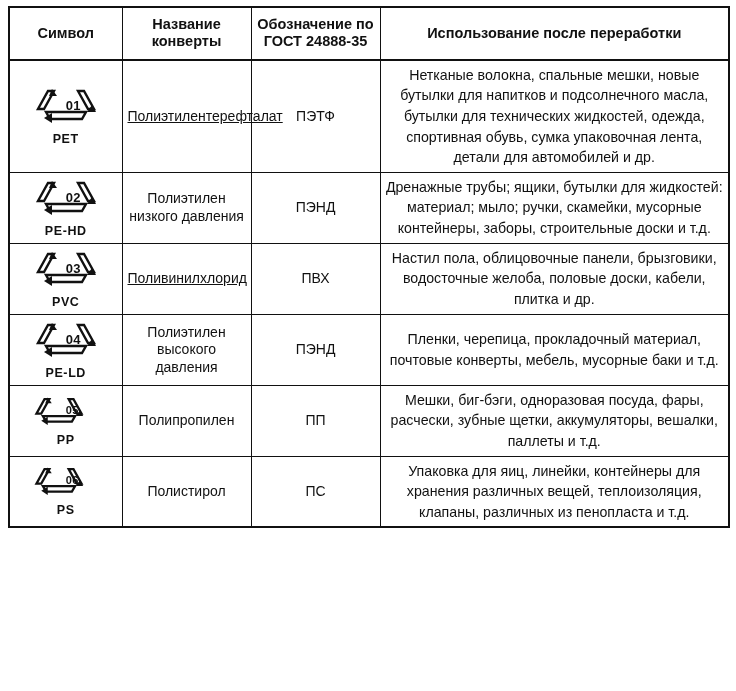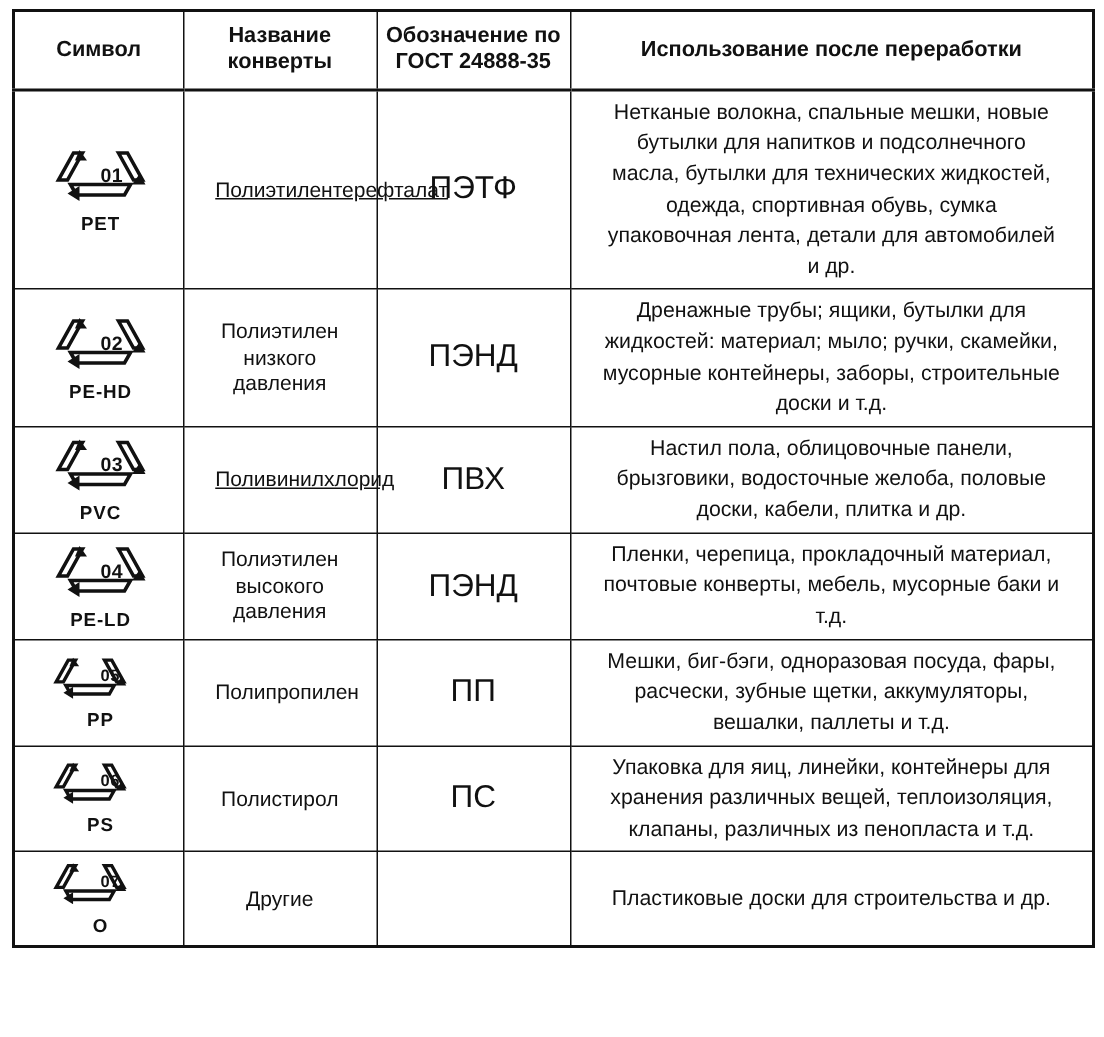--- a/index.html
+++ b/index.html
@@ -23,42 +23,42 @@
     border-collapse: collapse;
     width: 720px;
     table-layout: fixed;
     border: 2px solid #111;
   }
   table.plastics th,
   table.plastics td {
     border: 1px solid #111;
     vertical-align: middle;
     text-align: center;
-    padding: 4px 21px;
+    padding: 4px 5px;
   }
   table.plastics thead th {
     font-weight: bold;
     font-size: 14.5px;
     line-height: 1.2;
     padding: 8px 4px;
     border-bottom: 2px solid #111;
   }
   col.c-symbol { width: 113px; }
   col.c-name   { width: 129px; }
   col.c-gost   { width: 129px; }
   col.c-use    { width: 349px; }
 
   td.symbol-cell { padding: 6px 2px; }
   td.name-cell {
     font-size: 14px;
     line-height: 1.25;
     margin-top: 20px;
   }
   td.gost-cell {
-    font-size: 21px;
+    font-size: 14px;
     line-height: 1.25;
   }
   td.use-cell {
     font-size: 14.2px;
     line-height: 1.45;
     text-align: center;
     padding: 6px 7px;
   }
 
   .mark {
@@ -241,37 +241,16 @@
               <span class="num">06</span>
             </span>
             <span class="abbr">PS</span>
           </span>
         </td>
         <td class="name-cell">Полистирол</td>
         <td class="gost-cell">ПС</td>
         <td class="use-cell">Упаковка для яиц, линейки, контейнеры для хранения различных вещей, теплоизоляция, клапаны, различных из пенопласта и т.д.</td>
       </tr>
 
-      <tr>
-        <td class="symbol-cell small-tri">
-          <span class="mark">
-            <span class="tri">
-              <svg width="58" height="36" viewBox="0 0 72 44" aria-hidden="true">
-                <path d="M24 6 L14 24 L8 24 L18 6 Z" fill="none" stroke="#111" stroke-width="2.8"></path>
-                <path d="M22 4 L27 11 L19 11 Z" fill="#111"></path>
-                <path d="M48 6 L58 24 L64 24 L54 6 Z" fill="none" stroke="#111" stroke-width="2.8"></path>
-                <path d="M62 20 L66 27 L57 27 Z" fill="#111"></path>
-                <path d="M20 34 L52 34 L56 27 L16 27 Z" fill="none" stroke="#111" stroke-width="2.8"></path>
-                <path d="M22 38 L14 33 L22 28 Z" fill="#111"></path>
-              </svg>
-              <span class="num">07</span>
-            </span>
-            <span class="abbr">O</span>
-          </span>
-        </td>
-        <td class="name-cell">Другие</td>
-        <td class="gost-cell"></td>
-        <td class="use-cell">Пластиковые доски для строительства и др.</td>
-      </tr>
 
     </tbody>
   </table>
 </div>
 
 </body></html>

